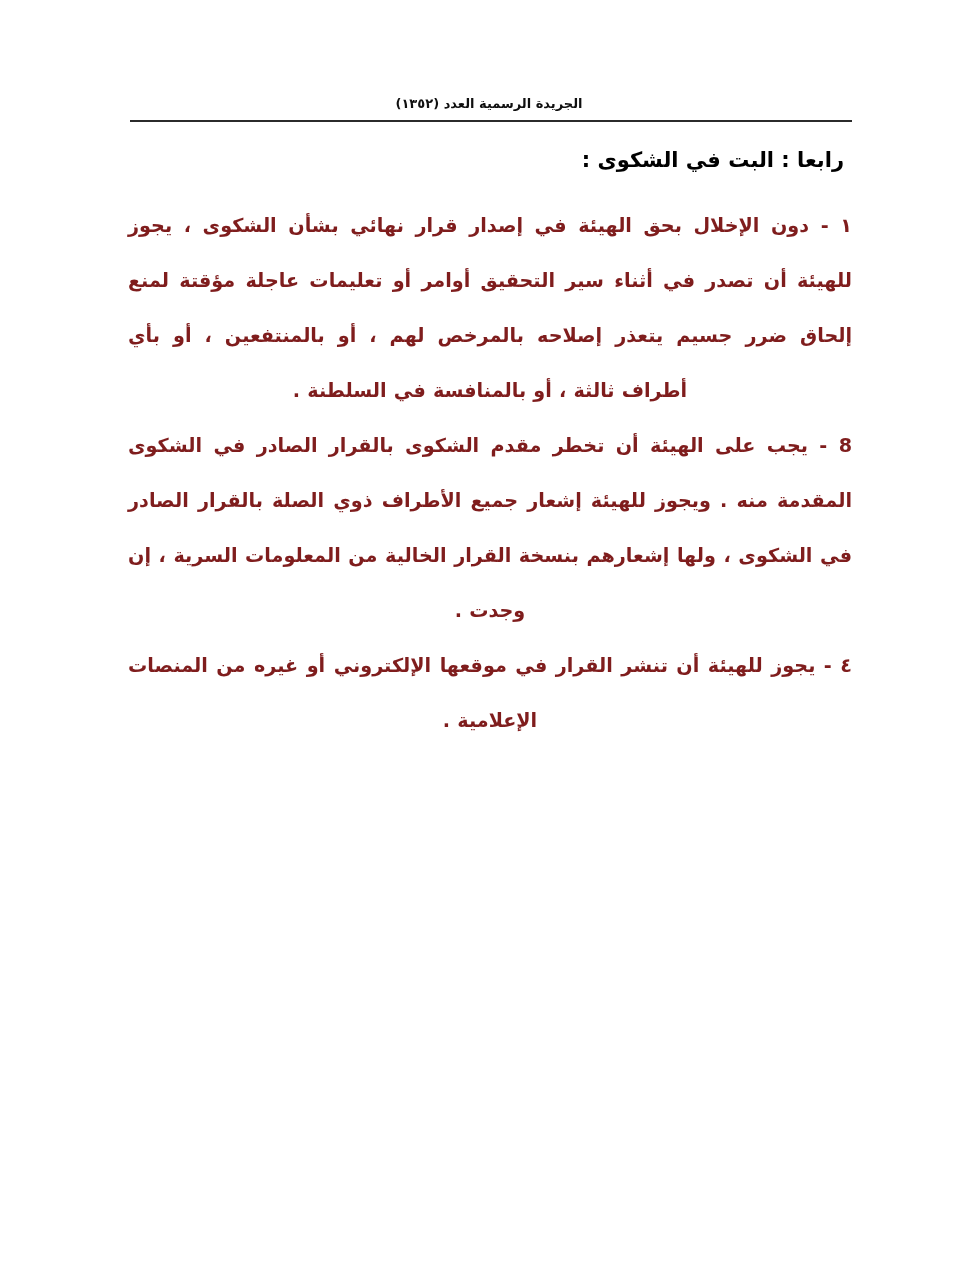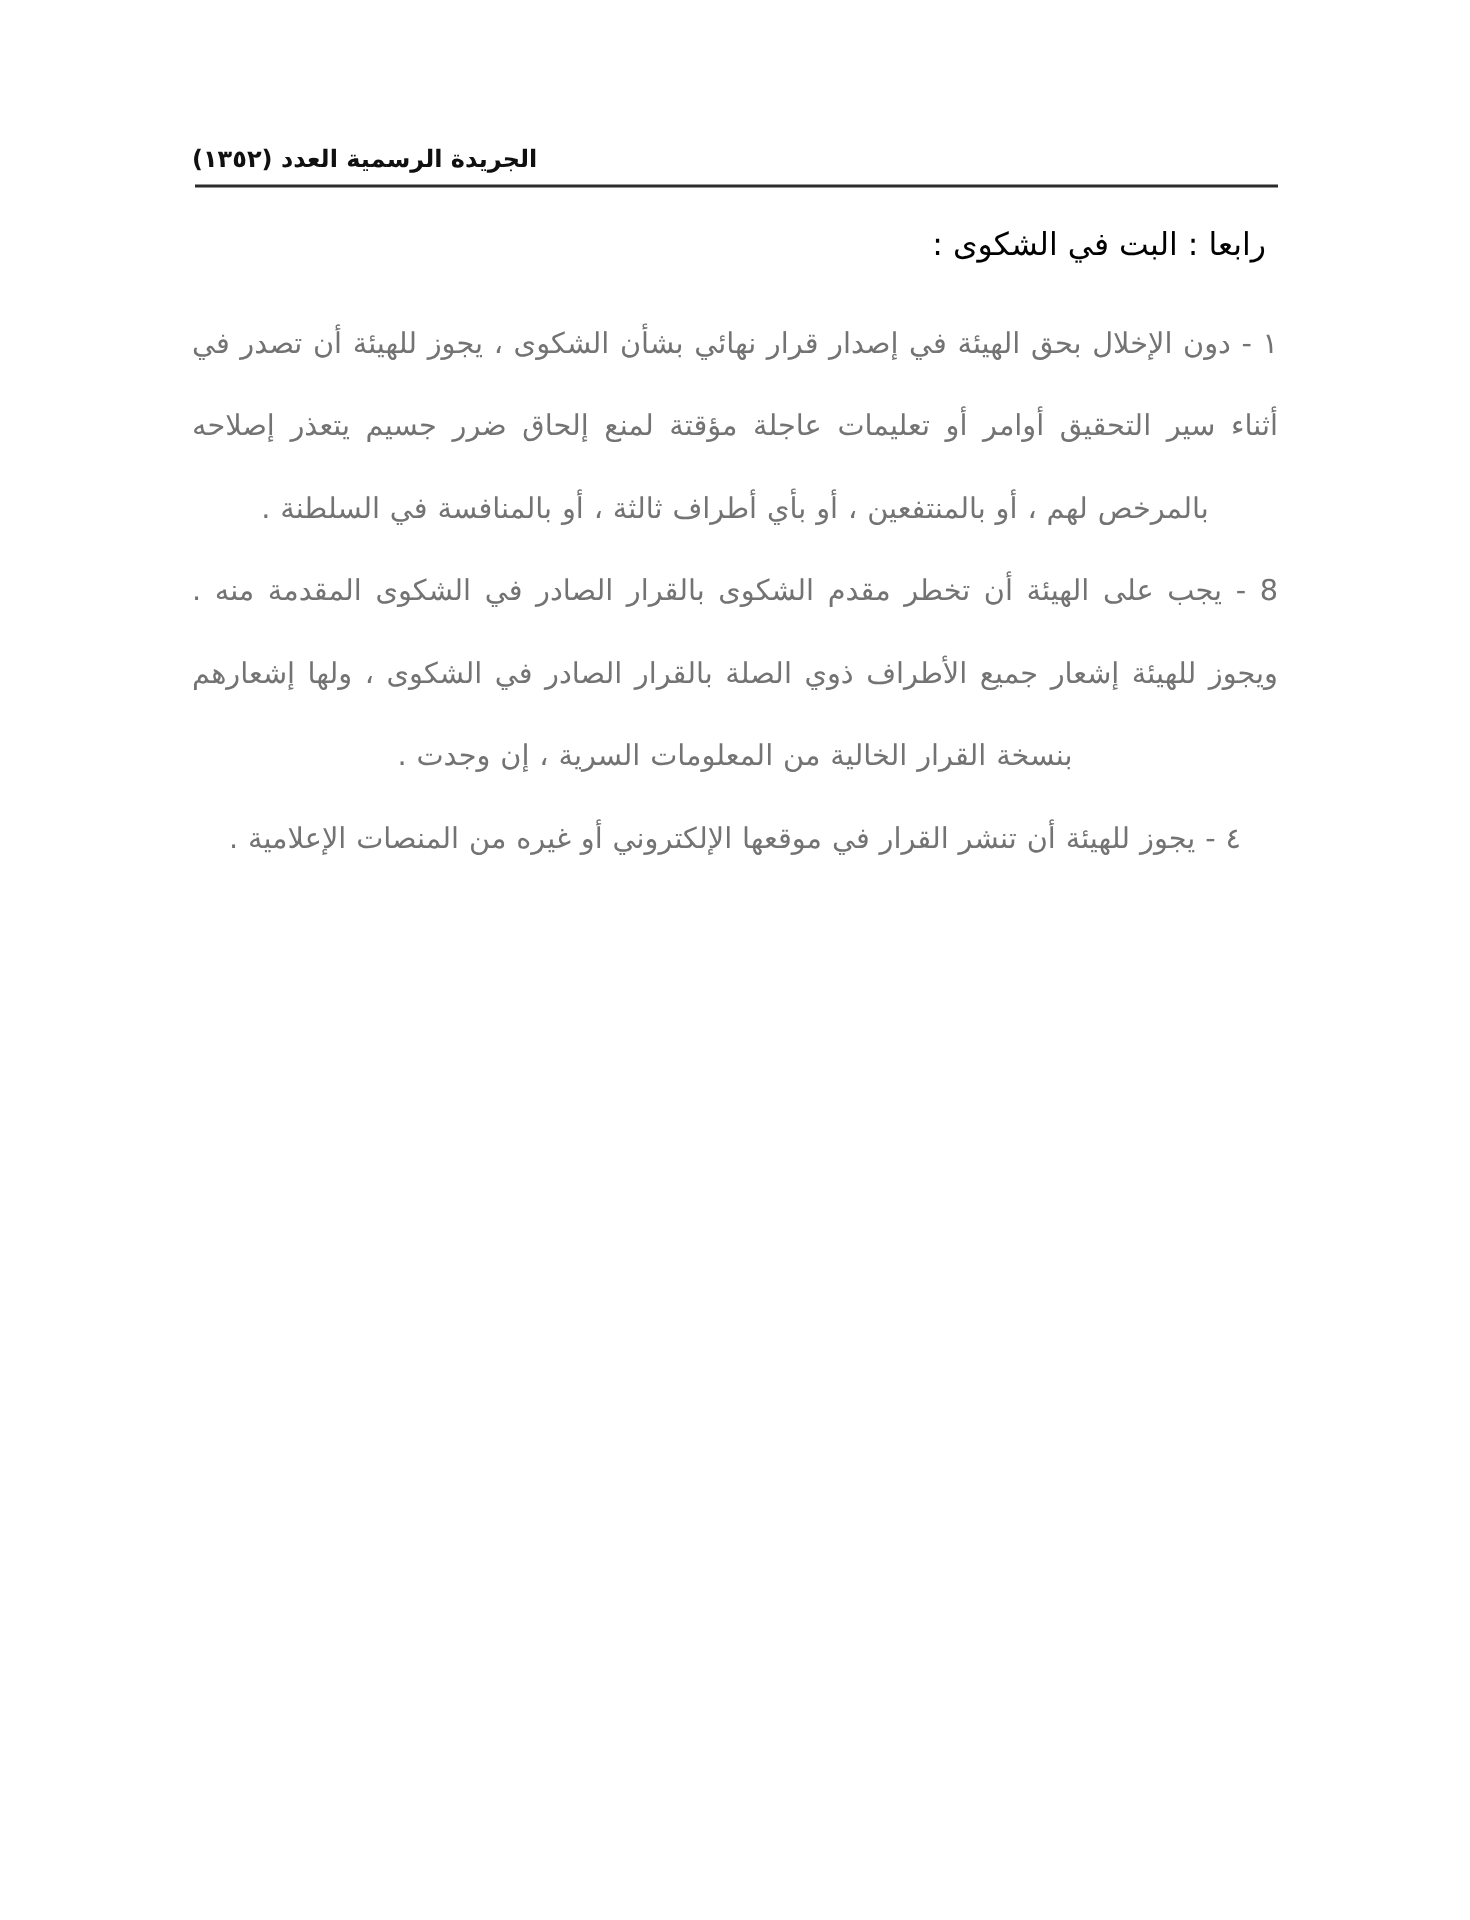--- a/index.html
+++ b/index.html
@@ -25,63 +25,63 @@
     right: 0;
     left: 0;
     bottom: 0;
     padding: 96px 128px 0 128px;
     box-sizing: border-box;
   }
 
   
   .gazette-header {
     direction: rtl;
-    text-align: left;
+    text-align: center;
     font-weight: bold;
-    font-size: 16px;
+    font-size: 13px;
     letter-spacing: 0.2px;
     color: #101010;
     line-height: 1.2;
     padding-right: 2px;
     white-space: nowrap;
   }
   .header-rule {
     margin-top: 8px;
     border: 0;
     border-top: 2.4px solid #2b2b2b;
     width: 722px;
     margin-right: 0;
     margin-left: auto;
   }
 
   
   .section-title {
     direction: rtl;
     text-align: right;
-    font-weight: normal;
+    font-weight: bold;
     font-size: 21px;
     color: #000;
     margin-top: 26px;
     padding-right: 8px;
     letter-spacing: 0.3px;
     white-space: nowrap;
   }
 
   
   .body-block {
     margin-top: 26px;
     direction: rtl;
   }
   .para {
     direction: rtl;
     text-align: justify;
     text-align-last: center;
-    font-weight: normal;
+    font-weight: bold;
     font-size: 19.2px;
-    color: #737373;
+    color: #7f1d1d;
     line-height: 55px;
     margin: 0 0 0 0;
     letter-spacing: 0px;
     word-spacing: 0.5px;
   }
   .para + .para {
     margin-top: 0;
   }
   .para.level-1 {
     padding-right: 0px;

